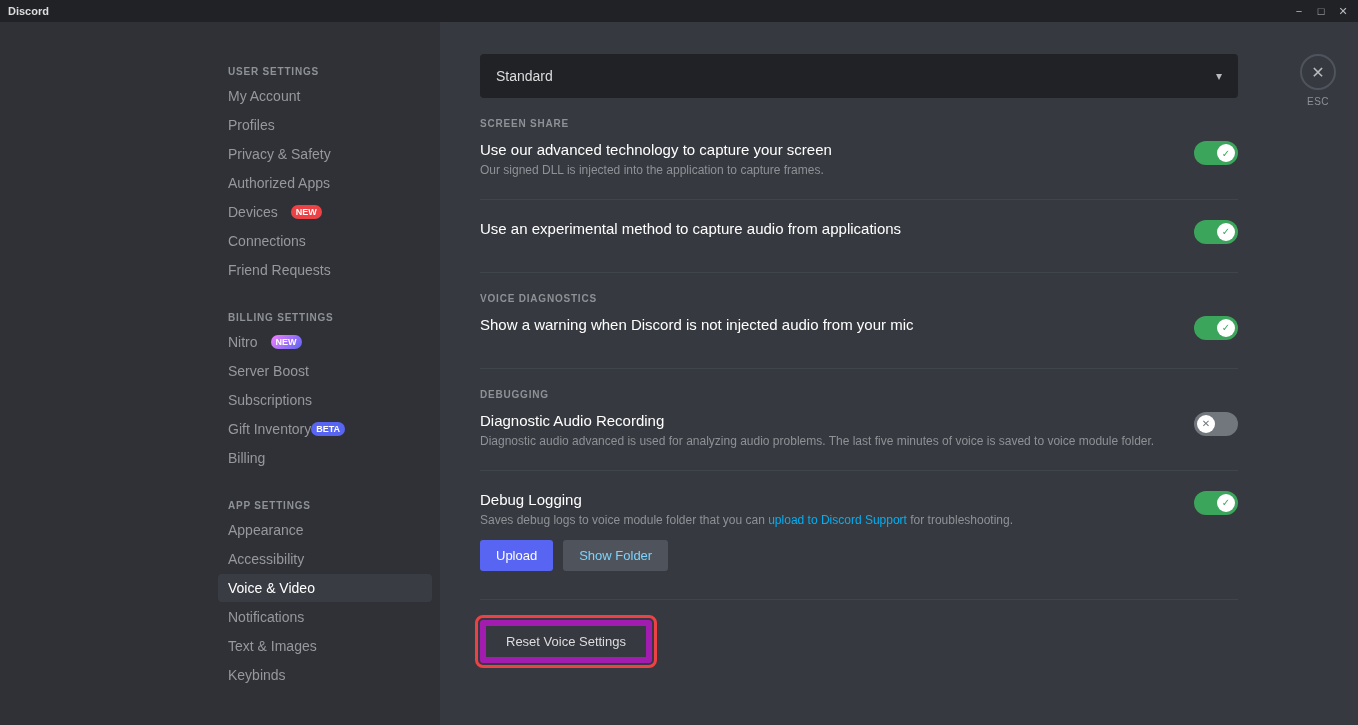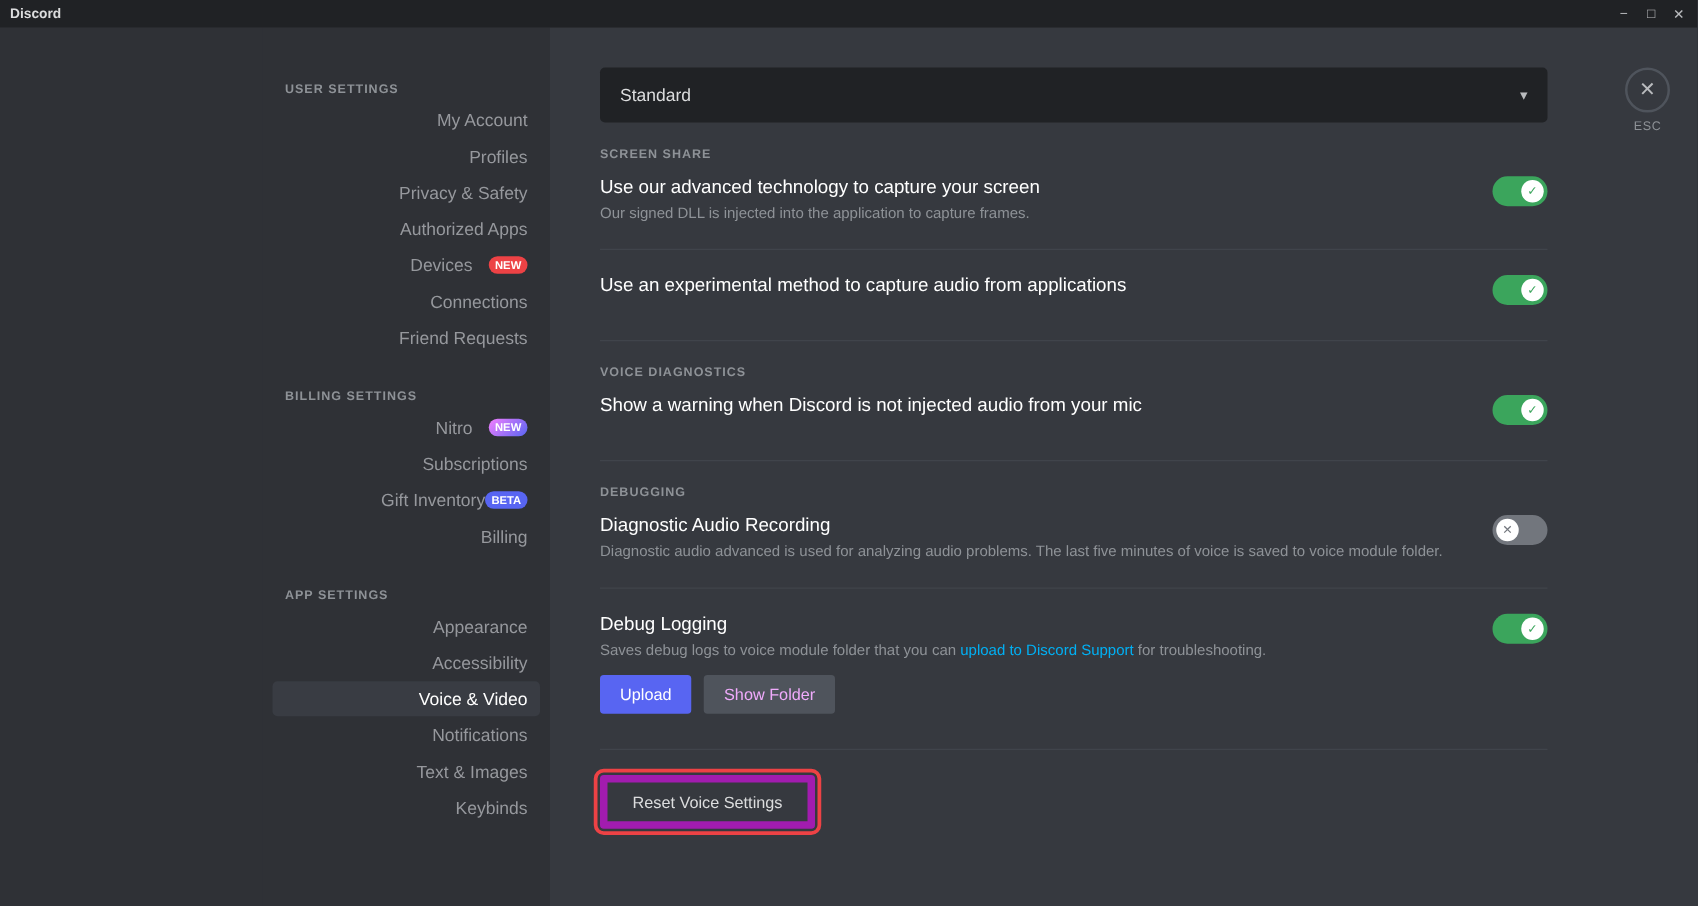--- a/index.html
+++ b/index.html
@@ -64,21 +64,21 @@
       font-weight: 700;
       color: #8e9297;
       text-transform: uppercase;
       letter-spacing: 0.8px;
       padding: 8px 10px 4px 10px;
       margin-top: 20px;
     }
     .sidebar-item {
       display: flex;
       align-items: center;
-      justify-content: flex-end;
+      justify-content: flex-start;
       padding: 6px 10px;
       border-radius: 4px;
       cursor: pointer;
       font-size: 14px;
       color: #96989d;
       margin: 1px 0;
     }
     .sidebar-item.active {
       background: #393c43;
       color: #fff;
@@ -239,21 +239,21 @@
       font-weight: 500;
       cursor: pointer;
       border: none;
     }
     .btn-primary {
       background: #5865f2;
       color: #fff;
     }
     .btn-secondary {
       background: #4f545c;
-      color: #f0abfc;
+      color: #7dd3fc;
     }
     .btn-reset {
       background: transparent;
       color: #dcddde;
       border: 6px solid #a21caf;
       padding: 8px 20px;
       border-radius: 3px;
       font-size: 13px;
       cursor: pointer;
       outline: 3px solid #ed4245;
@@ -337,20 +337,23 @@
       <span class="sidebar-item-text">Friend Requests</span>
     </div>
 
     <div class="sidebar-section-label">BILLING SETTINGS</div>
 
     <div class="sidebar-item">
       <span class="sidebar-item-text">Nitro</span>
       <span class="badge badge-new" style="background: linear-gradient(135deg, #f47fff, #5865f2); color:#fff; position:relative;">NEW</span>
     </div>
     <div class="sidebar-item">
+      <span class="sidebar-item-text">Server Boost</span>
+    </div>
+    <div class="sidebar-item">
       <span class="sidebar-item-text">Subscriptions</span>
     </div>
     <div class="sidebar-item">
       <span class="sidebar-item-text">Gift Inventory</span>
       <span class="badge badge-beta">BETA</span>
     </div>
     <div class="sidebar-item">
       <span class="sidebar-item-text">Billing</span>
     </div>
 

